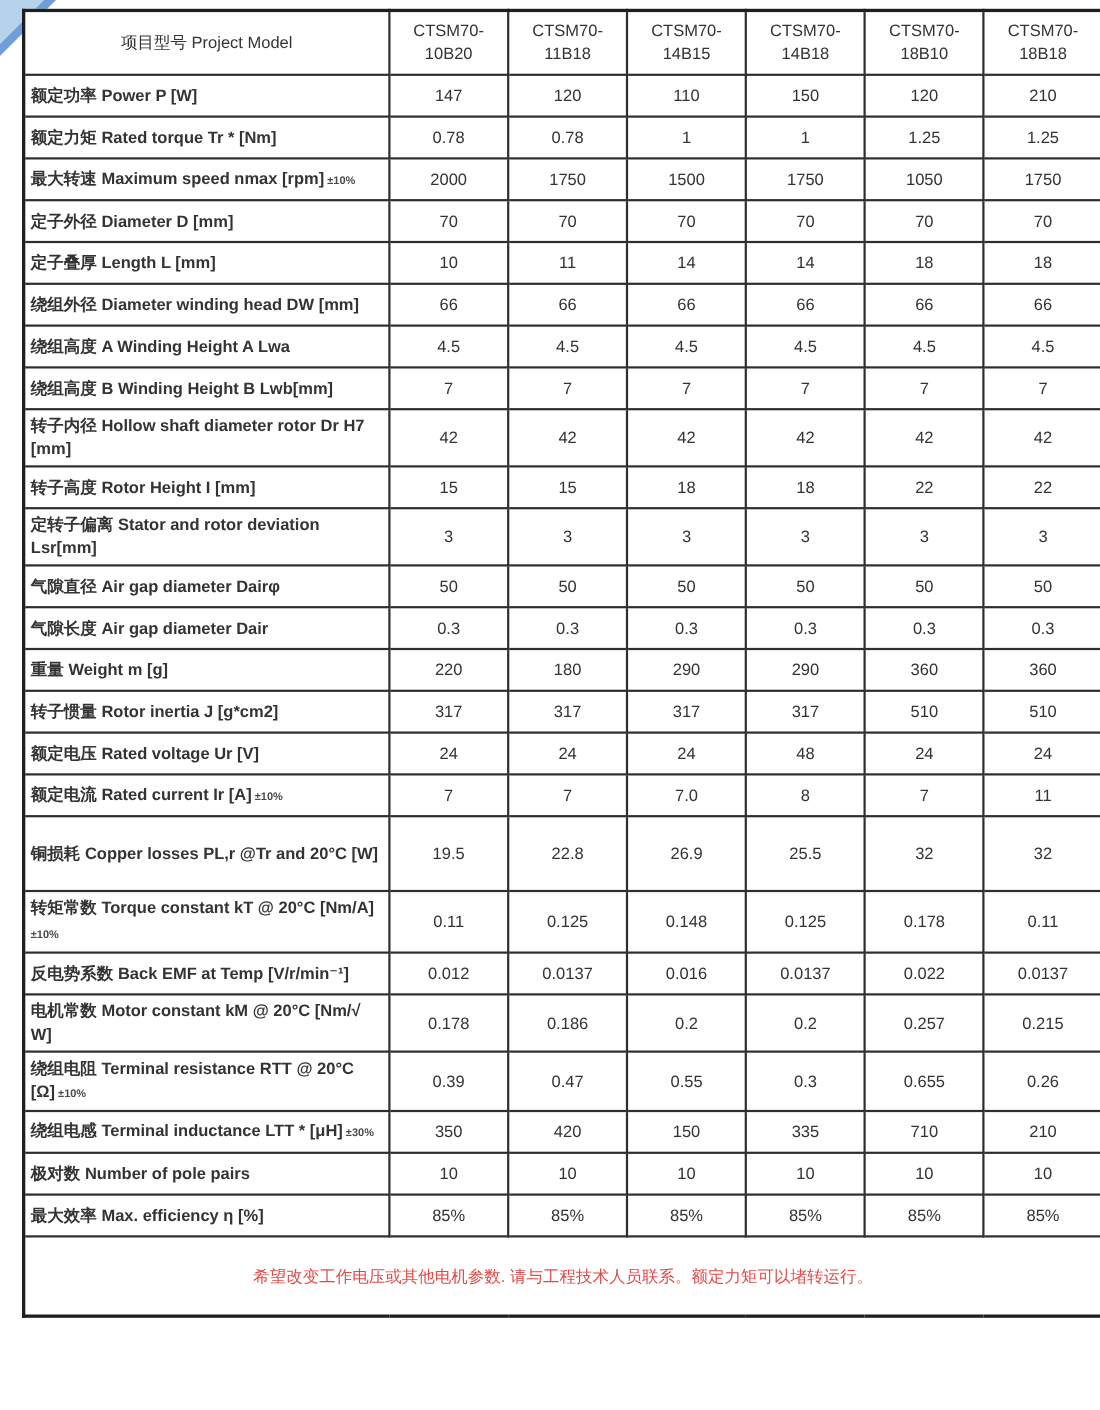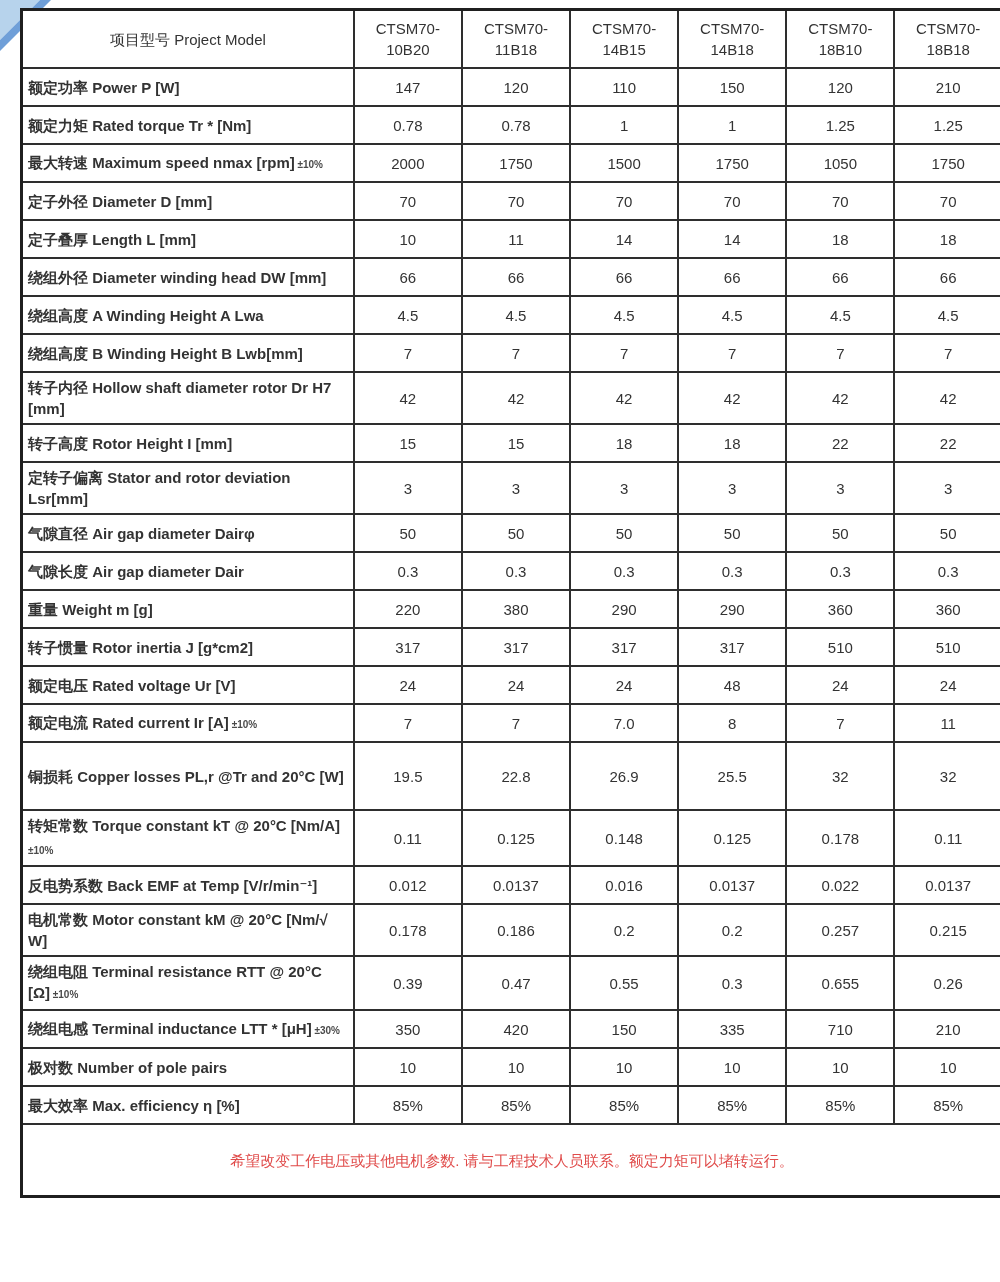--- a/index.html
+++ b/index.html
@@ -207,21 +207,21 @@
           <td class="value-cell">0.3</td>
           <td class="value-cell">0.3</td>
           <td class="value-cell">0.3</td>
           <td class="value-cell">0.3</td>
           <td class="value-cell">0.3</td>
           <td class="value-cell">0.3</td>
         </tr>
         <tr>
           <td class="label-cell">重量 Weight m [g]</td>
           <td class="value-cell">220</td>
-          <td class="value-cell">380</td>
+          <td class="value-cell">180</td>
           <td class="value-cell">290</td>
           <td class="value-cell">290</td>
           <td class="value-cell">360</td>
           <td class="value-cell">360</td>
         </tr>
         <tr>
           <td class="label-cell">转子惯量 Rotor inertia J [g*cm2]</td>
           <td class="value-cell">317</td>
           <td class="value-cell">317</td>
           <td class="value-cell">317</td>

